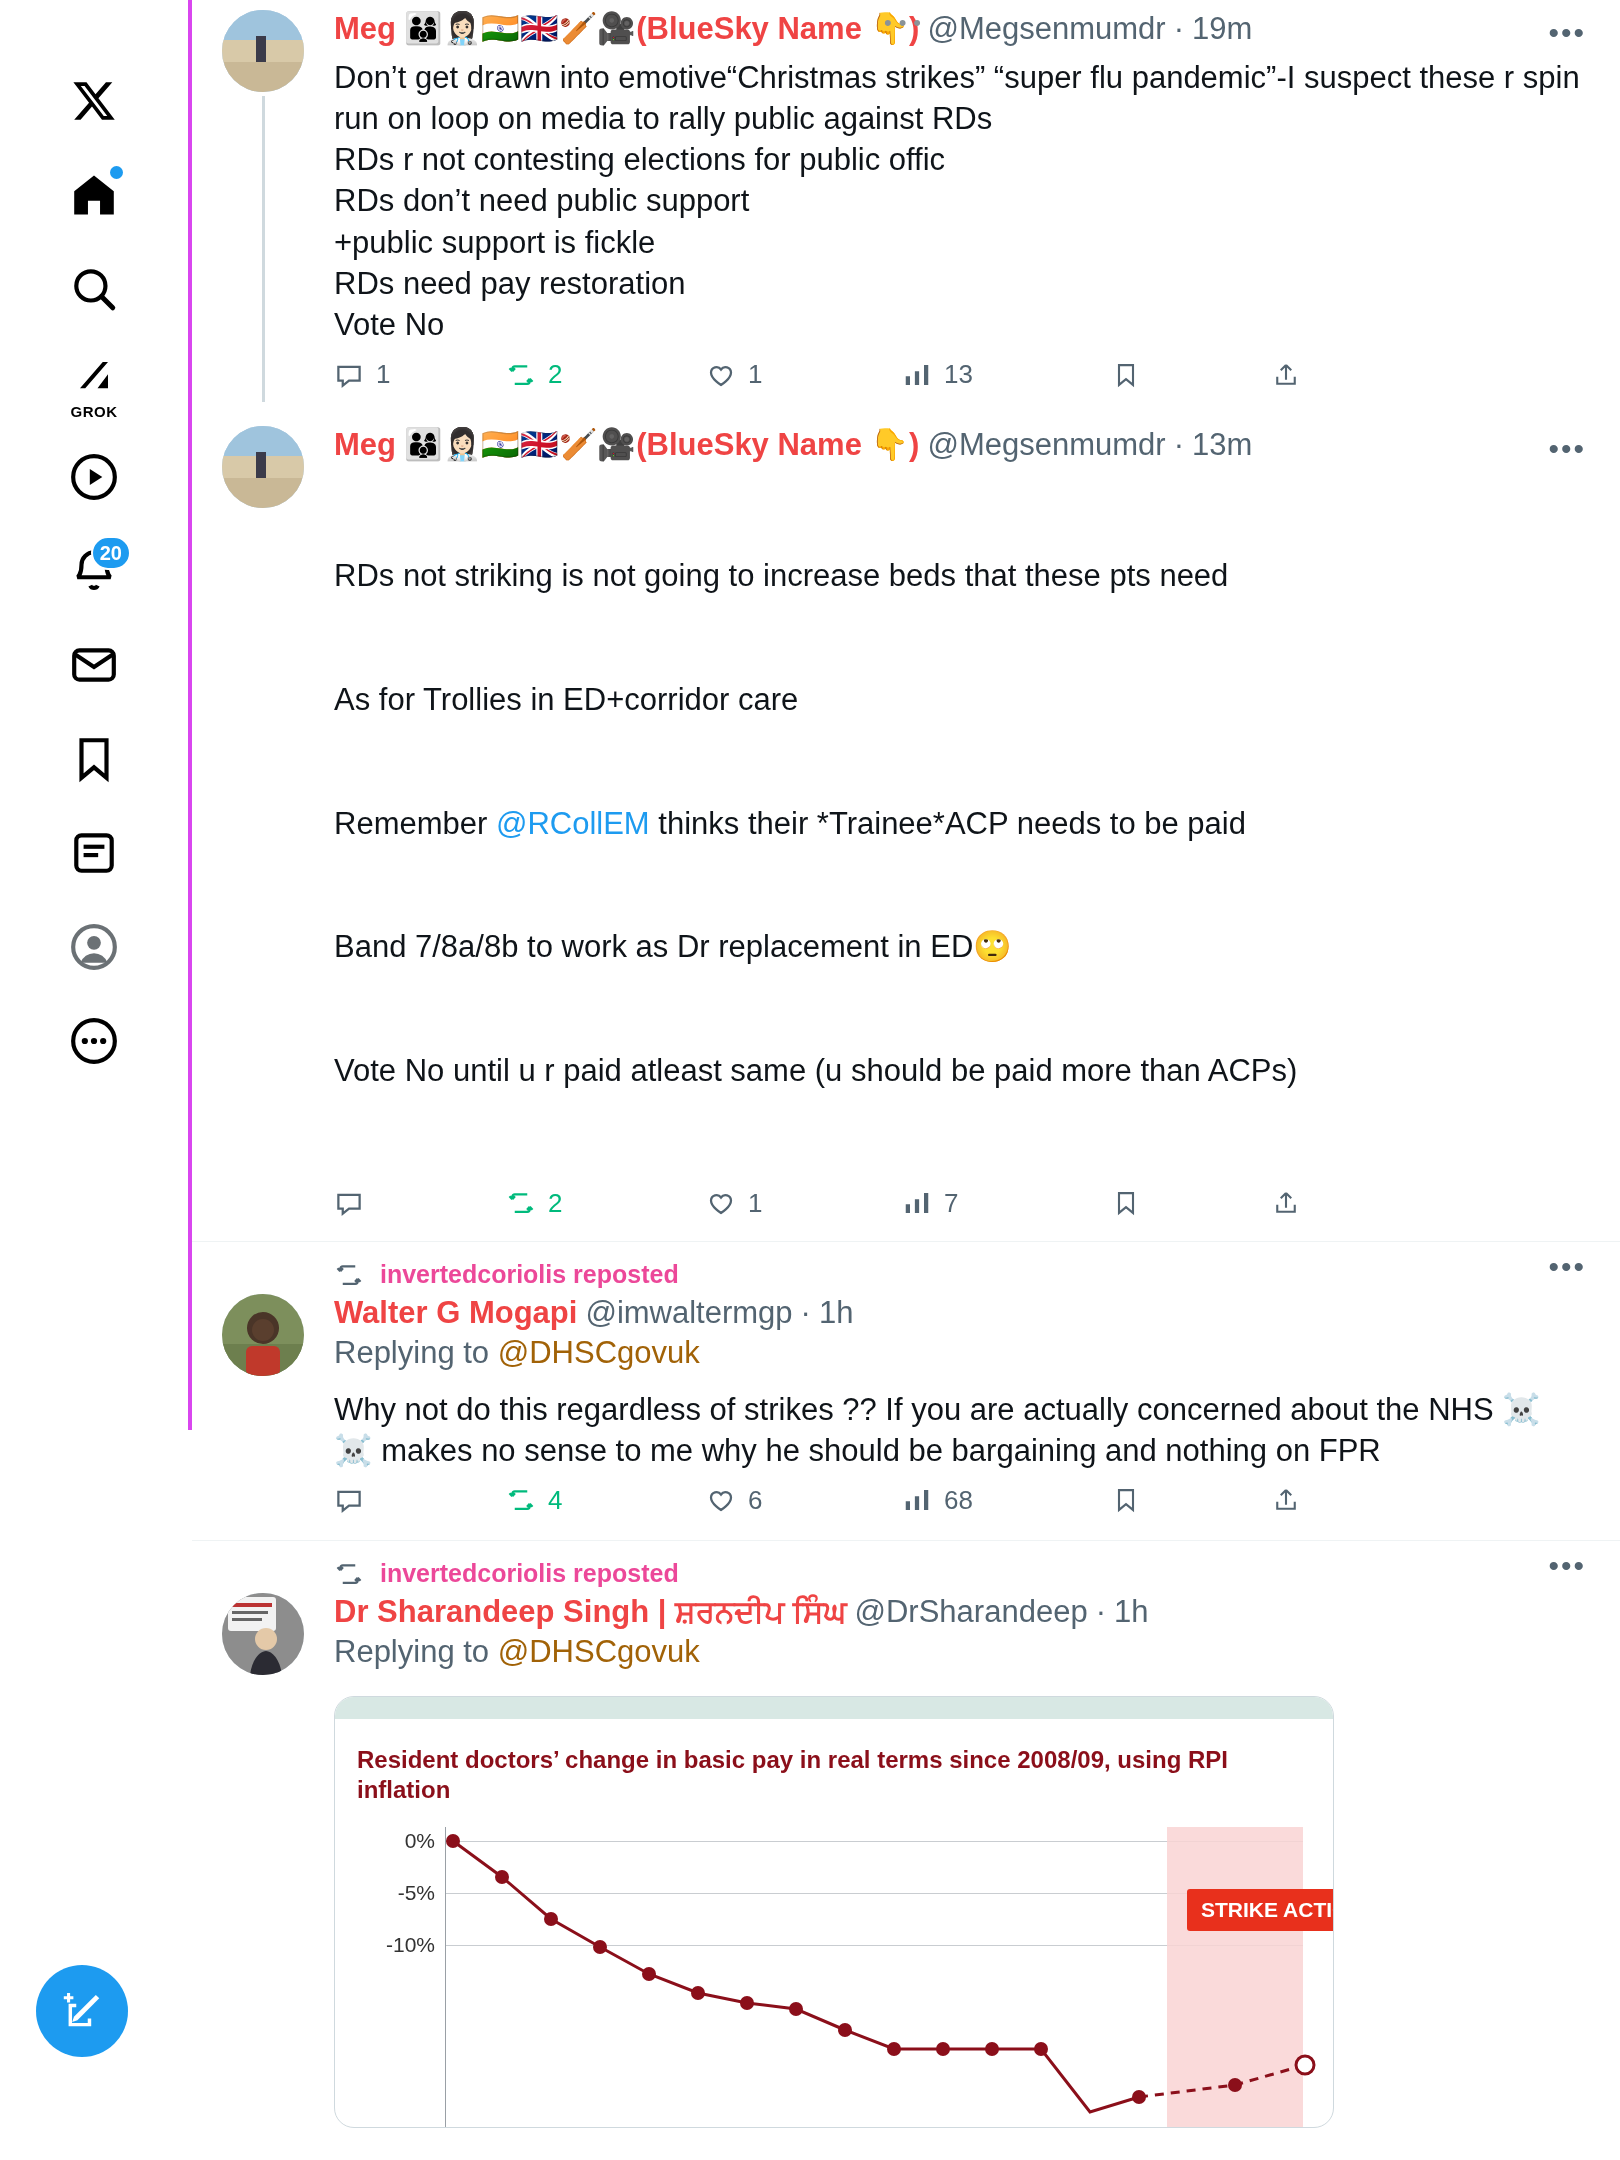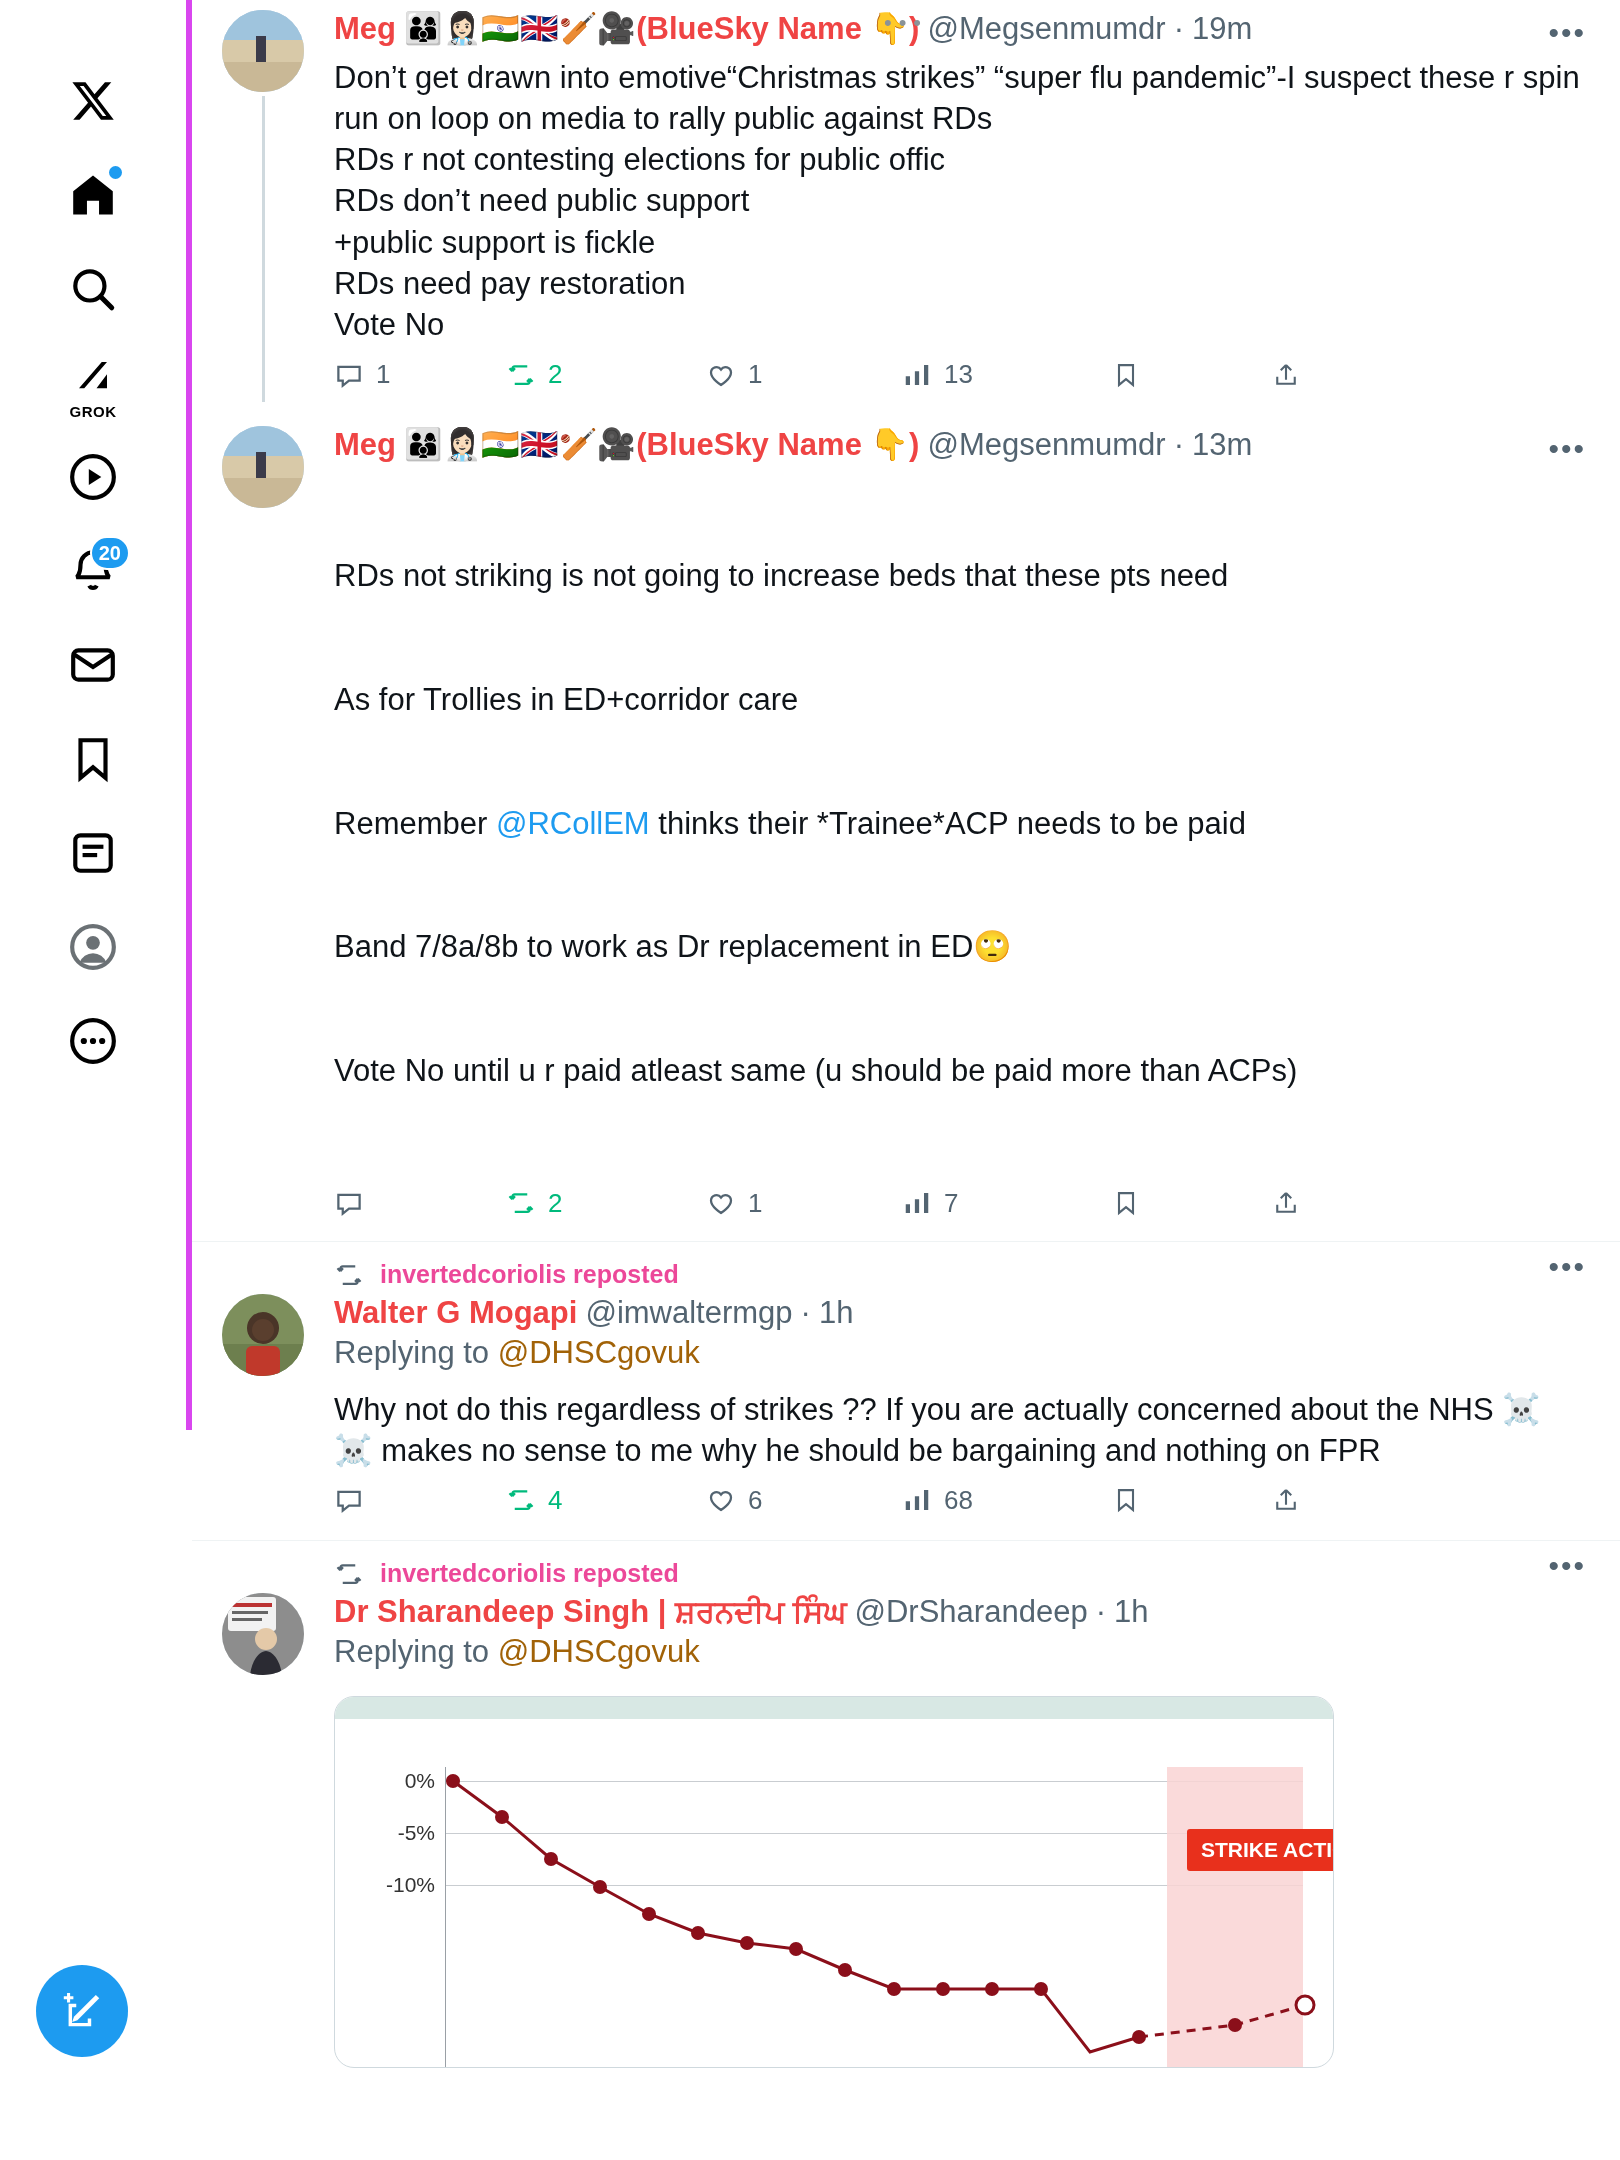--- a/index.html
+++ b/index.html
@@ -35,21 +35,21 @@
   }
   .batt::after {
     content: ""; position: absolute; right: -6px; top: 6px; width: 4px; height: 8px;
     background: #000; border-radius: 0 2px 2px 0;
   }
   .batt .fill { position: absolute; left: 2px; top: 2px; bottom: 2px; width: 64%; background: #000; border-radius: 3px; }
 
   
   .leftnav {
     position: absolute; top: 0; left: 0; width: 192px; height: 1430px;
-    border-right: 6px solid #d946ef; background: #fff;
+    border-right: 4px solid #d946ef; background: #fff;
     display: flex; flex-direction: column; align-items: center;
     padding-top: 58px;
   }
   .nav-item {
     width: 86px; height: 86px; display: flex; align-items: center; justify-content: center;
     position: relative; margin-bottom: 8px; border-radius: 50%;
   }
   .nav-item svg { display: block; }
   .grok-label { position: absolute; bottom: 6px; left: 50%; transform: translateX(-50%);
     font-size: 15px; font-weight: 700; letter-spacing: .5px; }
@@ -493,20 +493,21 @@
             <span class="time">1h</span>
             <span class="more-dots" style="top:10px">•••</span>
           </div>
           <div class="replying">
             <span>Replying to </span><span class="mention">@DHSCgovuk</span>
           </div>
 
           <div class="chart-card">
             <div class="chart-topbar"></div>
             <div class="chart-inner">
+              <div class="chart-title">Resident doctors’ change in basic pay in real terms since 2008/09, using RPI inflation</div>
               <div class="plot-wrap">
 
                 <div class="ytick" style="top:14px">0%</div>
                 <div class="ytick" style="top:66px">-5%</div>
                 <div class="ytick" style="top:118px">-10%</div>
 
                 <div class="plot">
                   <div class="gridline" style="top:14px"></div>
                   <div class="gridline" style="top:66px"></div>
                   <div class="gridline" style="top:118px"></div>

